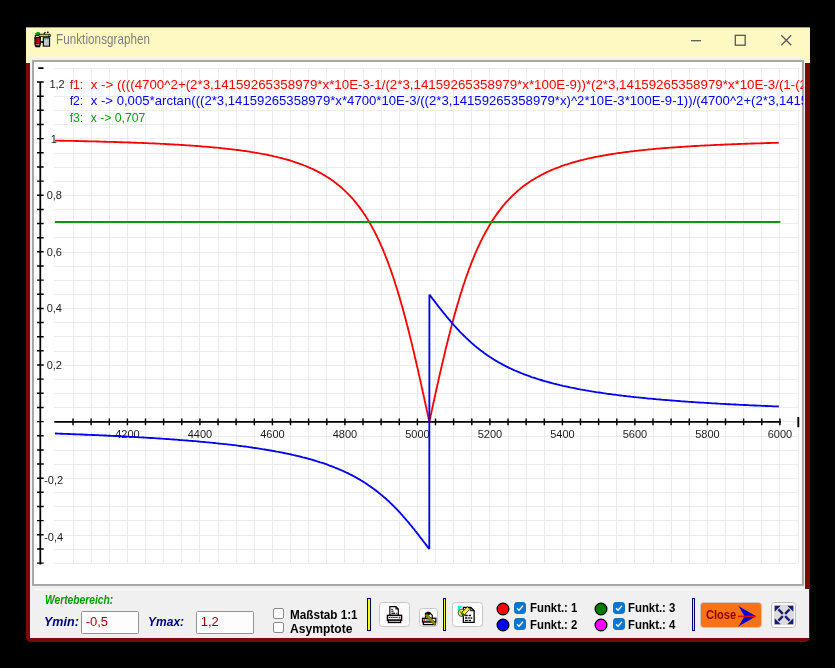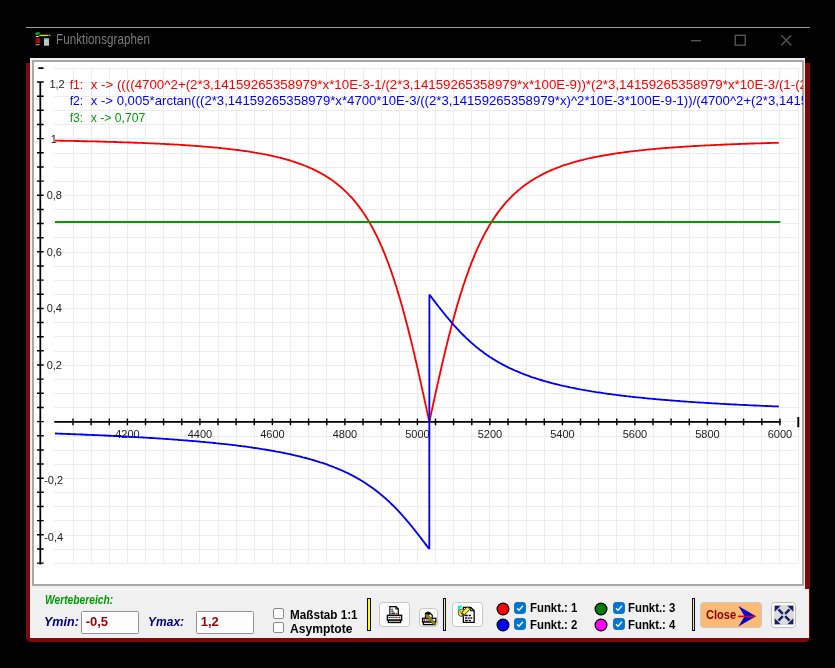--- a/index.html
+++ b/index.html
@@ -1,24 +1,24 @@
 <!DOCTYPE html>
 <html><head><meta charset="utf-8"><style>
 *{margin:0;padding:0;box-sizing:border-box;font-family:"Liberation Sans",sans-serif}
 html,body{width:835px;height:668px;background:#000;overflow:hidden;position:relative}
 #win{position:absolute;left:26px;top:27px;width:783.5px;height:615px;background:#7c0909;border-radius:0 0 5px 5px}
-#titlebar{position:absolute;left:0;top:0;width:100%;height:36px;background:#000000;border-top:1px solid #9a9a9a}
+#titlebar{position:absolute;left:0;top:0;width:100%;height:36px;background:#fef9c3;border-top:1px solid #9a9a9a}
 #titletxt{position:absolute;left:30px;top:3.1px;font-size:14.5px;color:#7d7d7d;letter-spacing:0.1px;transform:scaleX(0.8);transform-origin:0 0;display:inline-block}
 #appicon{position:absolute;left:8px;top:3px}
 .wbtn{position:absolute;top:0;height:26px;width:46px}
 #form{position:absolute;left:4.4px;top:30.8px;width:774.8px;height:579.9px;background:#f0f0f0}
 #plot{position:absolute;left:1.2px;top:2.2px;width:772.8px;height:526.4px;background:#fff;border:2px solid #a8a8a8}
 #panel{position:absolute;left:4px;top:530.8px;width:774.8px;height:49.1px;background:#f0f0f0;border-top:1.6px solid #fcfcfc}
 #panel .lab{position:absolute;font-weight:bold;white-space:nowrap;transform-origin:0 0}
-.edit{position:absolute;height:22.6px;background:#fdfdfd;border:1.1px solid #929292;border-radius:1.5px;font-weight:bold;color:#990000;font-size:13px;line-height:20.6px;padding-left:4px}
+.edit{position:absolute;height:22.6px;background:#fdfdfd;border:1.1px solid #929292;border-radius:1.5px;font-weight:normal;color:#990000;font-size:13px;line-height:20.6px;padding-left:4px}
 .cbx{position:absolute;width:10.6px;height:10.4px;background:#fff;border:1.2px solid #8a8a8a;border-radius:2px}
 .btn{position:absolute;background:#fdfdfd;border:1.2px solid #c6c6c6;border-radius:3.5px}
 .sep{position:absolute;width:3.4px;background:#ffff00;border:1.1px solid #00007e}
 .ck{position:absolute;width:12px;height:12px}
 .cir{position:absolute;width:15px;height:15px}
 </style></head><body>
 <div id="win">
  <div id="titlebar">
   <span id="appicon"><svg width="17" height="17" viewBox="0 0 16 16">
 <path d="M0.6 2.6 L3.4 0.8 L6 1.6 L5.6 3.6 L2.4 4.2 Z" fill="#0f9c0f"></path>
@@ -188,21 +188,21 @@
           <svg width="12" height="12" viewBox="0 0 12 12" style="position:absolute;left:0;top:0">
 <rect x="0.5" y="0.5" width="11" height="11" rx="2.4" fill="#0076d4" stroke="#0062b0" stroke-width="0.8"></rect>
 <path d="M3 6.2 L5 8.2 L9 3.8" stroke="#fff" stroke-width="1.3" fill="none"></path>
 </svg>
         </div>
    <div class="lab" style="left:496.1px;top:10.9px;font-size:13px;color:#000;transform:scaleX(0.875)">Funkt.: 1</div>
    <div class="lab" style="left:496.1px;top:27.1px;font-size:13px;color:#000;transform:scaleX(0.875)">Funkt.: 2</div>
    <div class="lab" style="left:594.1px;top:10.9px;font-size:13px;color:#000;transform:scaleX(0.875)">Funkt.: 3</div>
    <div class="lab" style="left:594.1px;top:27.1px;font-size:13px;color:#000;transform:scaleX(0.875)">Funkt.: 4</div>
    <div class="sep" style="left:657.2px;top:8.2px;height:33.6px"></div>
-   <div class="btn" style="left:665.9px;top:12.1px;width:61.5px;height:25.9px;background:#fdba74;border-color:#cacaca">
+   <div class="btn" style="left:665.9px;top:12.1px;width:61.5px;height:25.9px;background:#f97316;border-color:#cacaca">
      <span style="position:absolute;left:4.5px;top:4.8px;font-weight:bold;font-size:13.5px;color:#8b0000;transform:scaleX(0.82);transform-origin:0 0">Close</span>
      <span style="position:absolute;left:37px;top:2px"><svg width="19" height="23" viewBox="0 0 19 23">
 <path d="M0.4 1 L18 11.2 L0.4 21.6 L6.6 11.2 Z" fill="#0000d8"></path>
 <rect x="0" y="10.6" width="17.2" height="1.6" fill="#ef0000"></rect>
 </svg></span>
    </div>
    <div class="btn" style="left:736.7px;top:12.0px;width:25.2px;height:26px;background:#fff;border-color:#bdbdbd">
           <span style="position:absolute;left:2.4px;top:2.8px"><svg width="20" height="20" viewBox="0 0 20 20">
 <rect x="0" y="0" width="20" height="20" fill="#dcdcdc"></rect>
 <g fill="#1b1b70">

